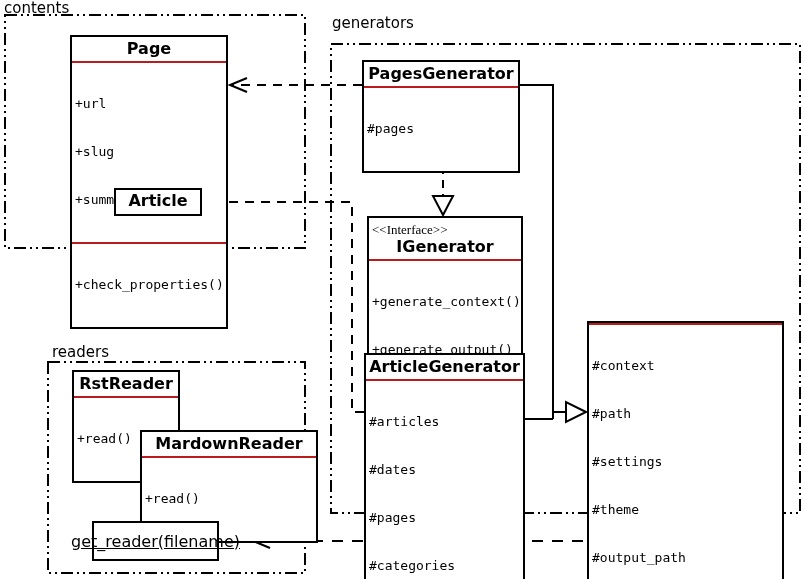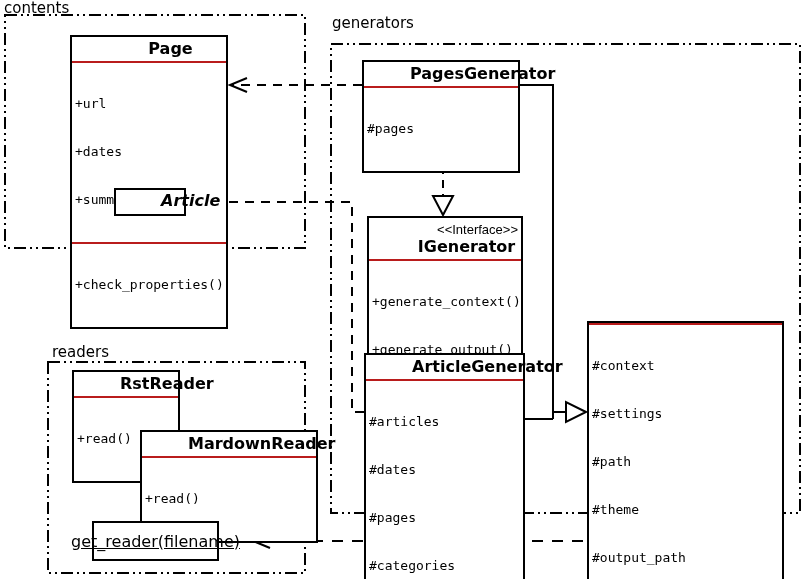--- a/index.html
+++ b/index.html
@@ -2,23 +2,23 @@
 <html><head>
 <meta charset="utf-8">
 <style>
   html,body{margin:0;padding:0;background:#ffffff;}
   #canvas{position:relative;width:803px;height:579px;background:#ffffff;overflow:hidden;
           font-family:"DejaVu Sans",sans-serif;color:#000;}
   #wires{position:absolute;left:0;top:0;width:803px;height:579px;}
   .pkg-label{position:absolute;font-size:15px;line-height:17px;color:#000;background:transparent;}
   .uml-class{position:absolute;background:#fff;border:2px solid #000;box-sizing:border-box;}
   .uml-title{font-family:"DejaVu Sans",sans-serif;font-weight:bold;font-size:16px;line-height:20px;
-             text-align:center;padding:2px 3px;white-space:nowrap;margin-left:43px;}
-  .uml-stereotype{font-family:Liberation Sans, sans-serif;font-weight:normal;font-size:13px;
-             line-height:15px;text-align:right;white-space:nowrap;}
+             text-align:center;padding:2px 3px;white-space:nowrap;}
+  .uml-stereotype{font-family:Liberation Serif, serif;font-weight:normal;font-size:13px;
+             line-height:15px;text-align:left;white-space:nowrap;}
   .uml-compartment{border-top:2px solid #b91c1c;font-family:"DejaVu Sans Mono",monospace;
              font-size:13px;line-height:16px;padding:1px 3px 2px 3px;white-space:pre;}
   .uml-note{display:flex;align-items:center;justify-content:center;font-size:16px;}
   .line{display:block;}
 </style>
 </head>
 <body>
 
 <div id="canvas">
 
@@ -77,29 +77,29 @@
   </svg>
 
   <div class="pkg-label" style="left:4px;top:0px;">contents</div>
   <div class="pkg-label" style="left:332px;top:15px;">generators</div>
   <div class="pkg-label" style="left:52px;top:344px;">readers</div>
 
   <div class="uml-class" style="left:70px;top:35px;width:158px;">
     <div class="uml-title">Page</div>
     <div class="uml-compartment">
       <span class="line">+url</span>
-      <span class="line">+dates</span>
+      <span class="line">+slug</span>
       <span class="line">+summary</span>
     </div>
     <div class="uml-compartment">
       <span class="line">+check_properties()</span>
     </div>
   </div>
 
-  <div class="uml-class" style="left:114px;top:188px;width:72px;height:28px;font-style:italic;">
+  <div class="uml-class" style="left:114px;top:188px;width:88px;height:28px;">
     <div class="uml-title" style="padding:1px 2px;">Article</div>
   </div>
 
   <div class="uml-class" style="left:362px;top:60px;width:158px;">
     <div class="uml-title">PagesGenerator</div>
     <div class="uml-compartment">
       <span class="line">#pages</span>
     </div>
   </div>
 
@@ -121,22 +121,22 @@
       <span class="line">#dates</span>
       <span class="line">#pages</span>
       <span class="line">#categories</span>
     </div>
 
   </div>
 
   <div class="uml-class" style="left:587px;top:321px;width:197px;">
     <div class="uml-compartment">
       <span class="line">#context</span>
+      <span class="line">#path</span>
       <span class="line">#settings</span>
-      <span class="line">#path</span>
       <span class="line">#theme</span>
       <span class="line">#output_path</span>
       
     </div>
 
   </div>
 
   <div class="uml-class" style="left:72px;top:370px;width:108px;">
     <div class="uml-title">RstReader</div>
     <div class="uml-compartment">

